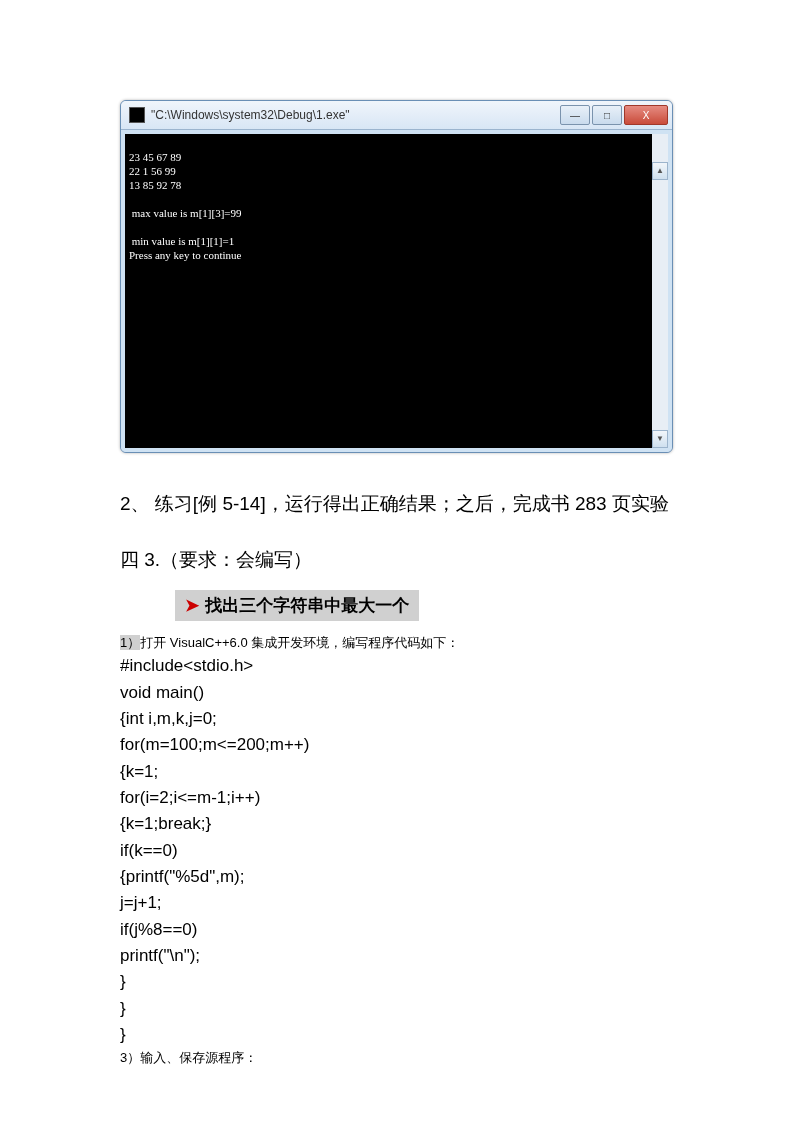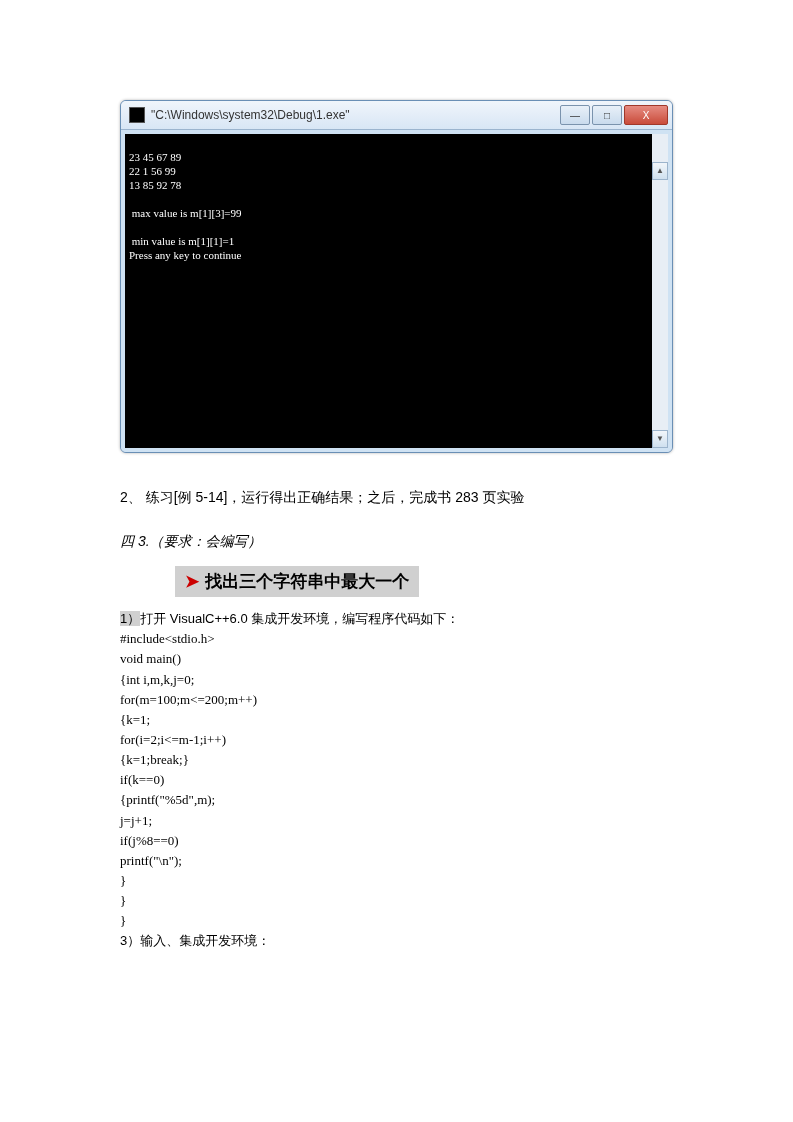--- a/index.html
+++ b/index.html
@@ -93,25 +93,25 @@
       border: 1px solid #9cb4cc;
       display: flex;
       align-items: center;
       justify-content: center;
       font-size: 8px;
       color: #555;
     }
     .sb-btn.down { position: absolute; bottom: 0; left:0; right:0; }
     .doc-text {
       margin-top: 28px;
-      font-size: 14px;
+      font-size: 19px;
       color: #000;
       line-height: 2.4;
     }
-    .doc-text .ln2 { margin-top: 10px; font-style: italic; }
+    .doc-text .ln2 { margin-top: 10px; }
     .highlight-box {
       display: inline-block;
       background: #d0d0d0;
       padding: 4px 10px;
       margin: 8px 0 12px 55px;
       font-size: 17px;
     }
     .red-arrow {
       color: #c00;
       font-weight: bold;
@@ -122,22 +122,22 @@
       font-weight: bold;
     }
     .steps {
       font-size: 13px;
       line-height: 1.55;
     }
     .steps .hl {
       background: #d0d0d0;
     }
     .code-lines {
-      font-family: Liberation Serif, serif;
-      font-size: 13px;
+      font-family: Liberation Sans, sans-serif;
+      font-size: 17px;
       line-height: 1.55;
     }
   </style>
 </head>
 <body>
 
 <div class="page">
 
   <div class="console-window">
     <div class="titlebar">
@@ -191,17 +191,17 @@
       <div>if(k==0)</div>
       <div>{printf("%5d",m);</div>
       <div>j=j+1;</div>
       <div>if(j%8==0)</div>
       <div>printf("\n");</div>
       <div>}</div>
       <div>}</div>
       <div>}</div>
     </div>
     <div>
-      <span>3）</span><span>输入、集成开发环境：</span>
+      <span>3）</span><span>输入、保存源程序：</span>
     </div>
   </div>
 
 </div>
 
 </body></html>

